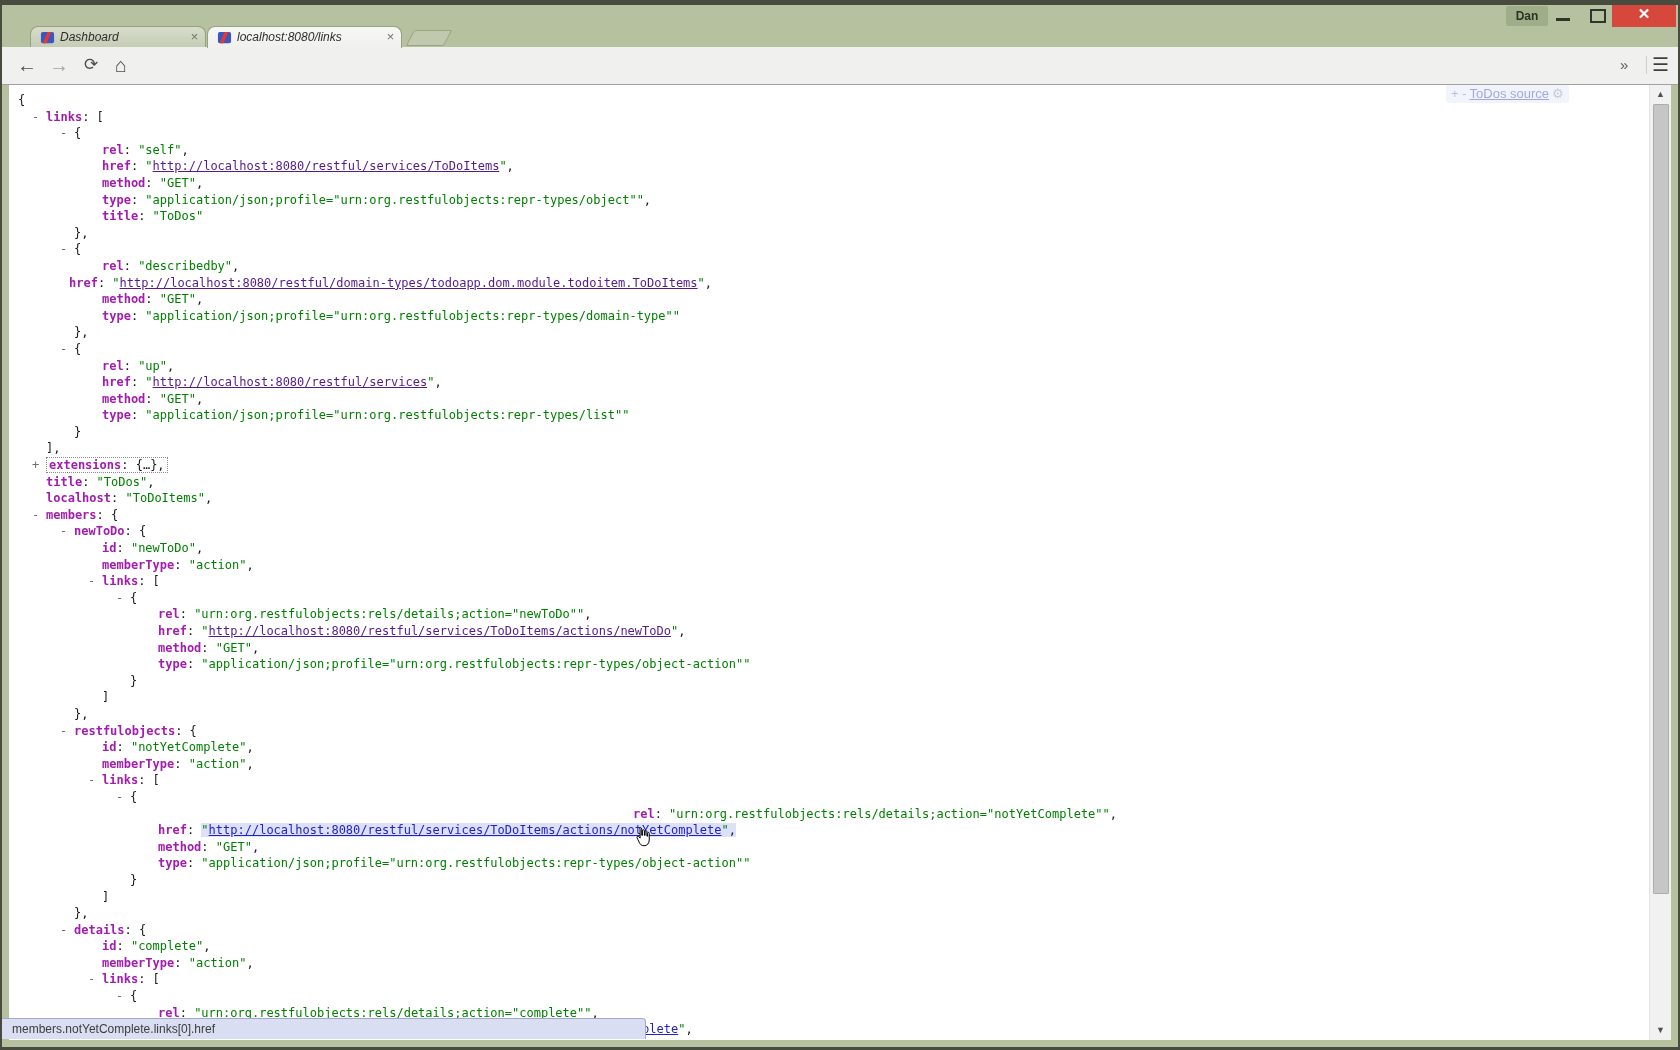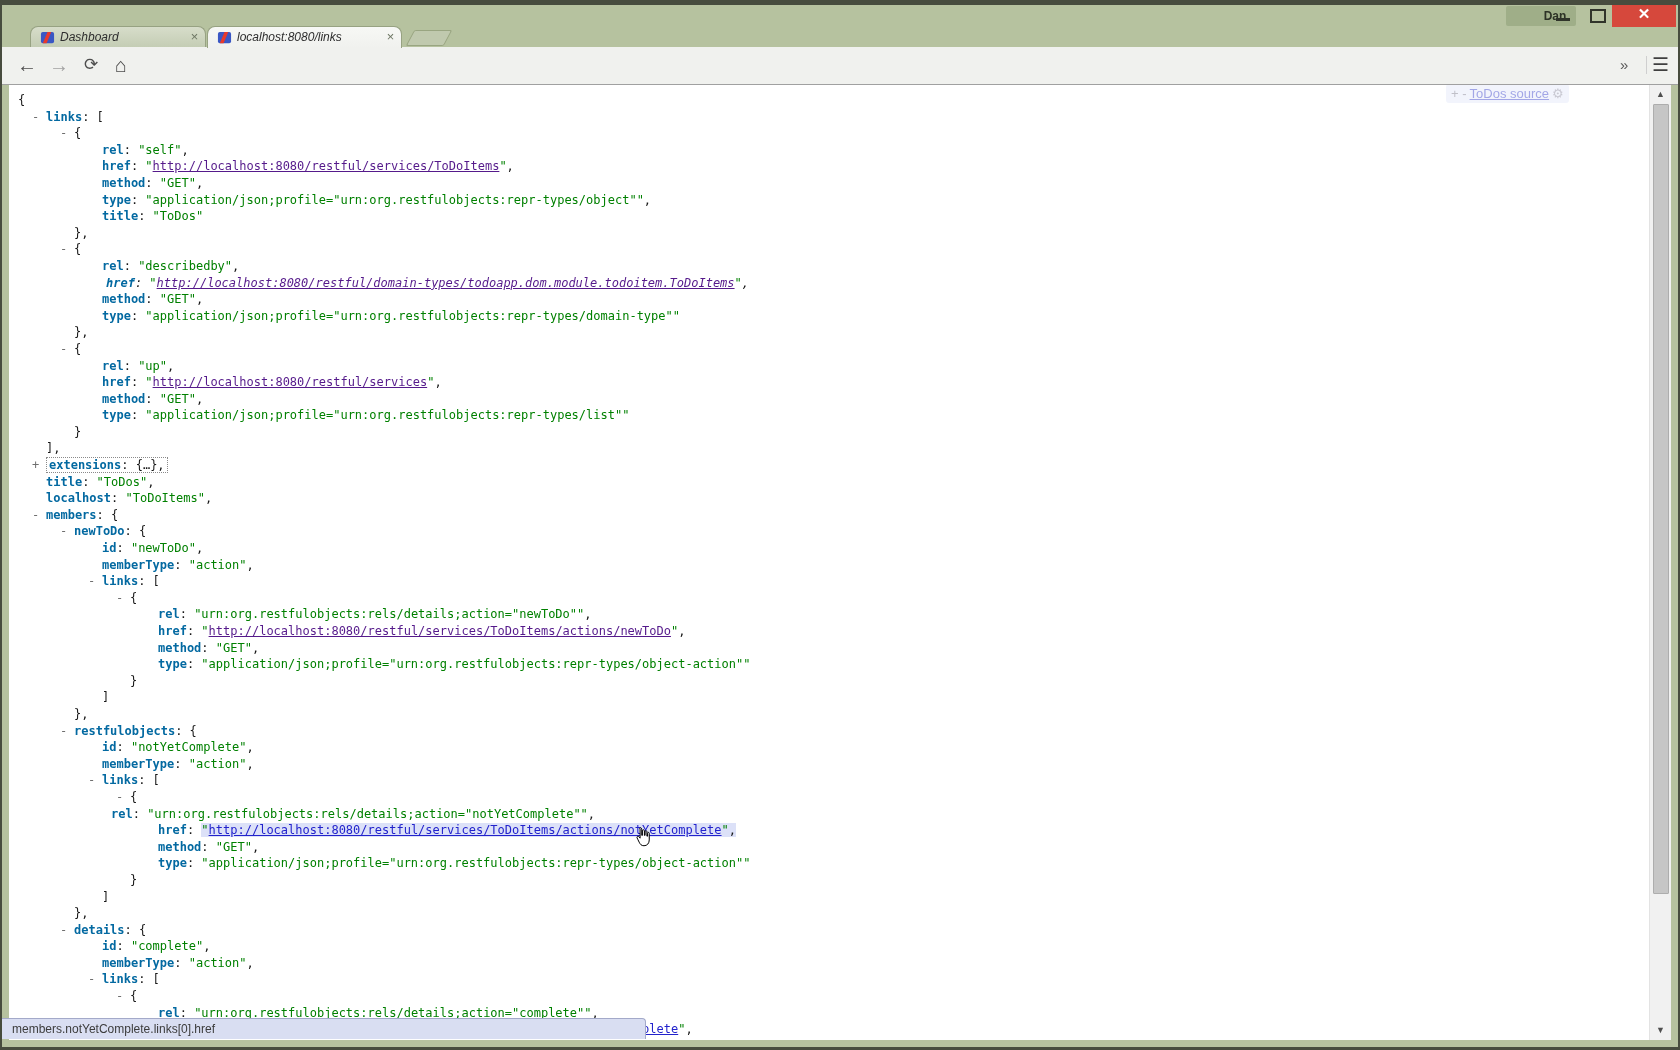--- a/index.html
+++ b/index.html
@@ -9,21 +9,21 @@
   }
   
   .edge{position:absolute;background:#474c3e;z-index:40;}
   .edge-top{left:0;top:0;width:1680px;height:5px;}
   .edge-left{left:0;top:0;width:2px;height:1050px;}
   .edge-right{right:0;top:0;width:2px;height:1050px;}
   .edge-bottom{left:0;bottom:0;width:1680px;height:3px;}
   .titlebar{position:absolute;left:0;top:0;width:1680px;height:27px;}
   .user-badge{position:absolute;left:1506px;top:6px;width:42px;height:20px;
     background:#9fae88;border-radius:2px;color:#2d3226;font-size:12px;font-weight:bold;
-    text-align:center;line-height:20px;padding-left:28px;}
+    text-align:center;line-height:20px;}
   .win-btn{position:absolute;top:5px;height:21px;cursor:default;}
   .btn-min{left:1548px;width:30px;}
   .btn-min i{position:absolute;left:8px;bottom:5px;width:14px;height:3px;background:#30342a;}
   .btn-max{left:1582px;width:30px;}
   .btn-max i{position:absolute;left:8px;top:4px;width:12px;height:10px;border:2px solid #30342a;}
   .btn-close{left:1612px;top:0;width:64px;height:27px;background:#d6483c;
     color:#fff;font-size:15px;font-weight:bold;text-align:center;line-height:27px;}
   
   .tab{position:absolute;top:26px;height:21px;border:1px solid #97a282;border-bottom:none;
     border-radius:8px 8px 0 0;font-size:12px;color:#2e2e2e;font-style:italic;}
@@ -66,21 +66,21 @@
     text-align:center;line-height:16px;}
   .sb-up{top:2px;}
   .sb-down{bottom:2px;}
   .sb-thumb{position:absolute;left:3px;top:20px;width:14px;height:788px;background:#c6c6c6;
     border:1px solid #adadad;border-radius:1px;}
   
   .json-content{position:absolute;left:0;top:8px;width:1630px;
     font-family:"DejaVu Sans Mono","Liberation Mono",monospace;font-size:12px;}
   .jline{position:relative;height:16.6px;line-height:16.6px;white-space:pre;}
   .collapser{position:absolute;top:0;color:#6f6f6f;}
-  .tk-k{font-weight:bold;color:#0369a1;}
+  .tk-k{font-weight:bold;color:#a21caf;}
   .tk-p{color:#161616;}
   .tk-s{color:#008000;}
   a.tk-lv{color:#551a8b;text-decoration:underline;}
   a.tk-lb{color:#2222cc;text-decoration:underline;margin-top:11px;}
   .tk-hl{background:#dce1f8;}
   .ext-box{border:1px dotted #8a8a8a;padding:0 2px;}
   
   .statusbar{position:absolute;left:2px;top:1018px;width:644px;height:21px;background:#d9def2;
     border-top:1px solid #a3a9c9;border-right:1px solid #a3a9c9;border-radius:0 4px 0 0;
     font-size:12px;color:#3c3c3c;line-height:21px;padding-left:10px;box-sizing:border-box;
@@ -141,21 +141,21 @@
       <div class="jline" style="padding-left: 37px;"><span class="collapser" style="left: 23px;">-</span><span class="tk-k">links</span><span class="tk-p">: [</span></div>
       <div class="jline" style="padding-left: 65px;"><span class="collapser" style="left: 51px;">-</span><span class="tk-p">{</span></div>
       <div class="jline" style="padding-left: 93px;"><span class="tk-k">rel</span><span class="tk-p">: </span><span class="tk-s">"self"</span><span class="tk-p">,</span></div>
       <div class="jline" style="padding-left: 93px;"><span class="tk-k">href</span><span class="tk-p">: </span><span class="tk-s">"</span><a href="#" class="tk-lv">http://localhost:8080/restful/services/ToDoItems</a><span class="tk-s">"</span><span class="tk-p">,</span></div>
       <div class="jline" style="padding-left: 93px;"><span class="tk-k">method</span><span class="tk-p">: </span><span class="tk-s">"GET"</span><span class="tk-p">,</span></div>
       <div class="jline" style="padding-left: 93px;"><span class="tk-k">type</span><span class="tk-p">: </span><span class="tk-s">"application/json;profile="urn:org.restfulobjects:repr-types/object""</span><span class="tk-p">,</span></div>
       <div class="jline" style="padding-left: 93px;"><span class="tk-k">title</span><span class="tk-p">: </span><span class="tk-s">"ToDos"</span></div>
       <div class="jline" style="padding-left: 65px;"><span class="tk-p">},</span></div>
       <div class="jline" style="padding-left: 65px;"><span class="collapser" style="left: 51px;">-</span><span class="tk-p">{</span></div>
       <div class="jline" style="padding-left: 93px;"><span class="tk-k">rel</span><span class="tk-p">: </span><span class="tk-s">"describedby"</span><span class="tk-p">,</span></div>
-      <div class="jline" style="padding-left: 97px; font-style: italic;"><span class="tk-k">href</span><span class="tk-p">: </span><span class="tk-s">"</span><a href="#" class="tk-lv">http://localhost:8080/restful/domain-types/todoapp.dom.module.todoitem.ToDoItems</a><span class="tk-s">"</span><span class="tk-p">,</span></div>
+      <div class="jline" style="padding-left: 60px;"><span class="tk-k">href</span><span class="tk-p">: </span><span class="tk-s">"</span><a href="#" class="tk-lv">http://localhost:8080/restful/domain-types/todoapp.dom.module.todoitem.ToDoItems</a><span class="tk-s">"</span><span class="tk-p">,</span></div>
       <div class="jline" style="padding-left: 93px;"><span class="tk-k">method</span><span class="tk-p">: </span><span class="tk-s">"GET"</span><span class="tk-p">,</span></div>
       <div class="jline" style="padding-left: 93px;"><span class="tk-k">type</span><span class="tk-p">: </span><span class="tk-s">"application/json;profile="urn:org.restfulobjects:repr-types/domain-type""</span></div>
       <div class="jline" style="padding-left: 65px;"><span class="tk-p">},</span></div>
       <div class="jline" style="padding-left: 65px;"><span class="collapser" style="left: 51px;">-</span><span class="tk-p">{</span></div>
       <div class="jline" style="padding-left: 93px;"><span class="tk-k">rel</span><span class="tk-p">: </span><span class="tk-s">"up"</span><span class="tk-p">,</span></div>
       <div class="jline" style="padding-left: 93px;"><span class="tk-k">href</span><span class="tk-p">: </span><span class="tk-s">"</span><a href="#" class="tk-lv">http://localhost:8080/restful/services</a><span class="tk-s">"</span><span class="tk-p">,</span></div>
       <div class="jline" style="padding-left: 93px;"><span class="tk-k">method</span><span class="tk-p">: </span><span class="tk-s">"GET"</span><span class="tk-p">,</span></div>
       <div class="jline" style="padding-left: 93px;"><span class="tk-k">type</span><span class="tk-p">: </span><span class="tk-s">"application/json;profile="urn:org.restfulobjects:repr-types/list""</span></div>
       <div class="jline" style="padding-left: 65px;"><span class="tk-p">}</span></div>
       <div class="jline" style="padding-left: 37px;"><span class="tk-p">],</span></div>
@@ -173,21 +173,21 @@
       <div class="jline" style="padding-left: 149px;"><span class="tk-k">method</span><span class="tk-p">: </span><span class="tk-s">"GET"</span><span class="tk-p">,</span></div>
       <div class="jline" style="padding-left: 149px;"><span class="tk-k">type</span><span class="tk-p">: </span><span class="tk-s">"application/json;profile="urn:org.restfulobjects:repr-types/object-action""</span></div>
       <div class="jline" style="padding-left: 121px;"><span class="tk-p">}</span></div>
       <div class="jline" style="padding-left: 93px;"><span class="tk-p">]</span></div>
       <div class="jline" style="padding-left: 65px;"><span class="tk-p">},</span></div>
       <div class="jline" style="padding-left: 65px;"><span class="collapser" style="left: 51px;">-</span><span class="tk-k">restfulobjects</span><span class="tk-p">: {</span></div>
       <div class="jline" style="padding-left: 93px;"><span class="tk-k">id</span><span class="tk-p">: </span><span class="tk-s">"notYetComplete"</span><span class="tk-p">,</span></div>
       <div class="jline" style="padding-left: 93px;"><span class="tk-k">memberType</span><span class="tk-p">: </span><span class="tk-s">"action"</span><span class="tk-p">,</span></div>
       <div class="jline" style="padding-left: 93px;"><span class="collapser" style="left: 79px;">-</span><span class="tk-k">links</span><span class="tk-p">: [</span></div>
       <div class="jline" style="padding-left: 121px;"><span class="collapser" style="left: 107px;">-</span><span class="tk-p">{</span></div>
-      <div class="jline" style="padding-left: 102px;"><span class="tk-k">rel</span><span class="tk-p">: </span><span class="tk-s">"urn:org.restfulobjects:rels/details;action="notYetComplete""</span><span class="tk-p">,</span></div>
+      <div class="jline" style="padding-left: 102px; text-align: center;"><span class="tk-k">rel</span><span class="tk-p">: </span><span class="tk-s">"urn:org.restfulobjects:rels/details;action="notYetComplete""</span><span class="tk-p">,</span></div>
       <div class="jline" style="padding-left: 149px;"><span class="tk-k">href</span><span class="tk-p">: </span><span class="tk-s tk-hl">"</span><a href="#" class="tk-lb tk-hl">http://localhost:8080/restful/services/ToDoItems/actions/notYetComplete</a><span class="tk-s tk-hl">"</span><span class="tk-p tk-hl">,</span></div>
       <div class="jline" style="padding-left: 149px;"><span class="tk-k">method</span><span class="tk-p">: </span><span class="tk-s">"GET"</span><span class="tk-p">,</span></div>
       <div class="jline" style="padding-left: 149px;"><span class="tk-k">type</span><span class="tk-p">: </span><span class="tk-s">"application/json;profile="urn:org.restfulobjects:repr-types/object-action""</span></div>
       <div class="jline" style="padding-left: 121px;"><span class="tk-p">}</span></div>
       <div class="jline" style="padding-left: 93px;"><span class="tk-p">]</span></div>
       <div class="jline" style="padding-left: 65px;"><span class="tk-p">},</span></div>
       <div class="jline" style="padding-left: 65px;"><span class="collapser" style="left: 51px;">-</span><span class="tk-k">details</span><span class="tk-p">: {</span></div>
       <div class="jline" style="padding-left: 93px;"><span class="tk-k">id</span><span class="tk-p">: </span><span class="tk-s">"complete"</span><span class="tk-p">,</span></div>
       <div class="jline" style="padding-left: 93px;"><span class="tk-k">memberType</span><span class="tk-p">: </span><span class="tk-s">"action"</span><span class="tk-p">,</span></div>
       <div class="jline" style="padding-left: 93px;"><span class="collapser" style="left: 79px;">-</span><span class="tk-k">links</span><span class="tk-p">: [</span></div>

